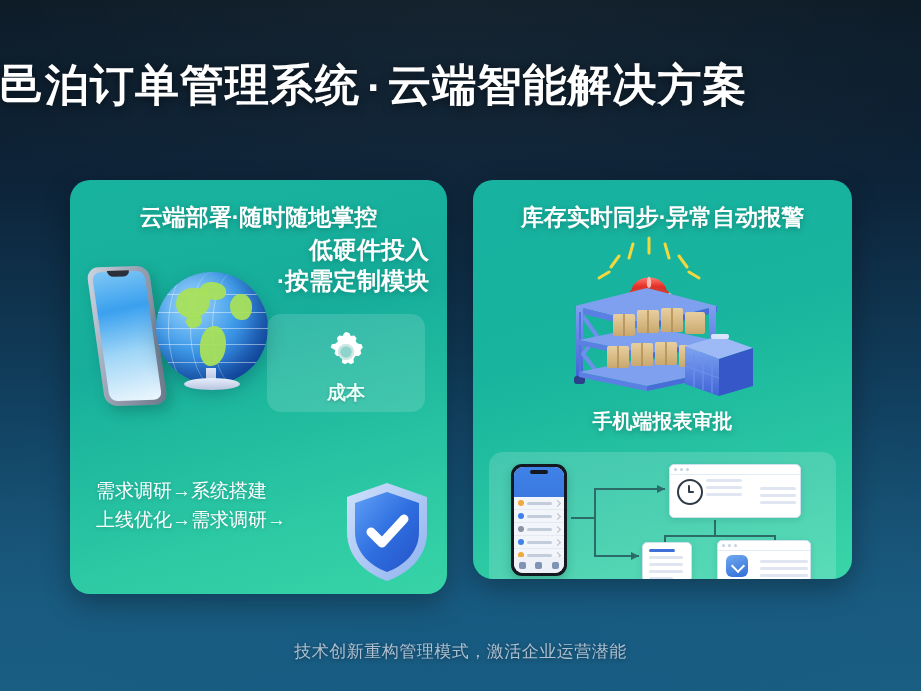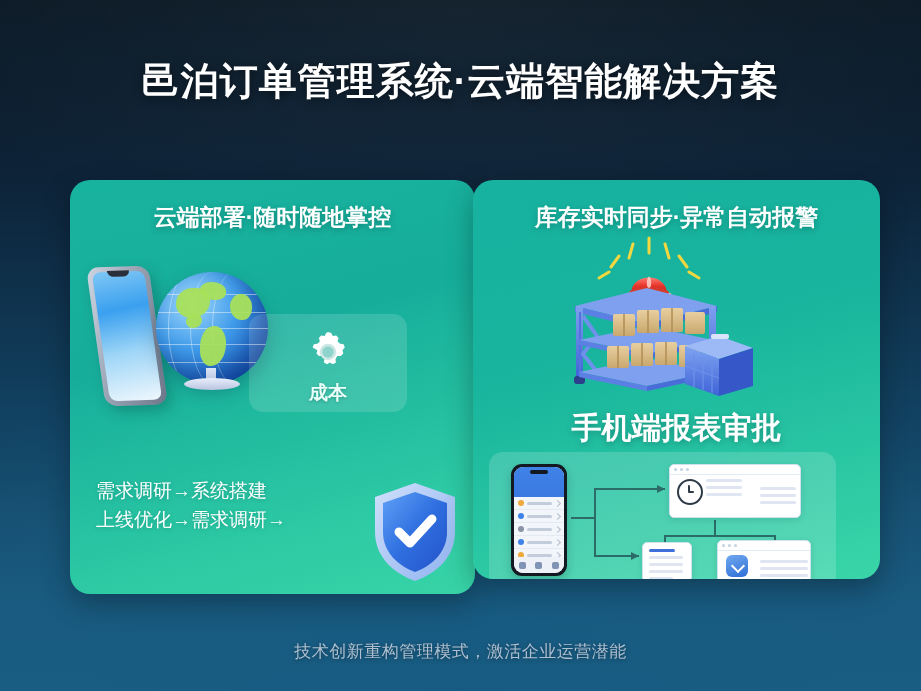--- a/index.html
+++ b/index.html
@@ -17,31 +17,31 @@
   
   #poster::before{
     content:"";position:absolute;inset:0;
     background:radial-gradient(90% 55% at 50% 0%, rgba(255,255,255,.04) 0%, rgba(0,0,0,0) 70%);
     pointer-events:none;
   }
 
   
   .title{
     position:absolute;top:56px;left:0;right:0;
-    text-align:center;color:#ffffff;
-    font-size:38px;font-weight:bold;letter-spacing:1px;
+    color:#ffffff;
+    font-size:44px;font-weight:bold;letter-spacing:1px;
     text-shadow:0 2px 10px rgba(0,0,0,.55);
     white-space:nowrap;
+    font-family:Liberation Mono, monospace;
   }
 
   
   .card{
     position:absolute;border-radius:20px;overflow:hidden;
     box-shadow:0 10px 28px rgba(0,0,0,.30);
-    padding-left:28px;
   }
   .card-left{
     left:70px;top:180px;width:377px;height:414px;
     background:linear-gradient(165deg,#18b39e 0%, #16ae9b 38%, #2cc9a4 78%, #38d4a7 100%);
   }
   .card-right{
     left:473px;top:180px;width:379px;height:399px;
     background:linear-gradient(165deg,#17b2a0 0%, #18b49d 40%, #2dcaa4 80%, #3ad6a9 100%);
   }
   .card-h1{
@@ -50,32 +50,32 @@
     white-space:nowrap;
   }
   .lc-title{position:absolute;top:22px;left:0;right:0;font-size:23px;}
   .rc-title{position:absolute;top:22px;left:0;right:0;font-size:23px;}
   .lc-sub{
     position:absolute;right:18px;top:55px;width:220px;
     color:#ffffff;font-weight:bold;font-size:24px;line-height:1.28;
     text-align:right;text-shadow:0 2px 6px rgba(0,60,60,.3);
   }
   .lc-h2{position:absolute;top:245px;left:0;right:0;font-size:23px;}
-  .rc-h2{position:absolute;top:228px;left:0;right:0;font-size:30px;}
+  .rc-h2{position:absolute;top:228px;left:0;right:0;font-size:20px;}
 
   .steps{
     position:absolute;left:26px;top:296px;width:215px;
     color:#ffffff;font-size:19px;line-height:1.55;font-weight:400;
     text-shadow:0 1px 4px rgba(0,60,60,.25);
   }
   .steps div{white-space:nowrap;}
 
   
   .inset{
-    position:absolute;left:179px;top:134px;width:158px;height:98px;
+    position:absolute;left:197px;top:134px;width:158px;height:98px;
     background:rgba(255,255,255,.14);border-radius:14px;
     display:flex;align-items:flex-end;justify-content:center;gap:10px;
     padding-bottom:6px;box-sizing:border-box;
   }
   .inset-item{width:62px;text-align:center;}
   .inset-label{
     color:#eafff8;font-size:19px;font-weight:bold;margin-top:2px;
     text-shadow:0 1px 3px rgba(0,60,60,.3);
   }
   .gear-wrap{height:52px;display:flex;align-items:center;justify-content:center;}
@@ -178,20 +178,24 @@
 <body>
 
 <div id="poster">
 
   <div class="title">邑泊订单管理系统·云端智能解决方案</div>
 
   <div class="card card-left">
 
     <div class="card-h1 lc-title">云端部署·随时随地掌控</div>
 
+    <div class="lc-sub">
+      <div>低硬件投入</div>
+      <div>·按需定制模块</div>
+    </div>
 
     <div class="illus-left">
       <div class="phone3d">
         <div class="scr"></div>
         <div class="notch"></div>
       </div>
       <div class="globe">
         <div class="lat" style="top:22px"></div>
         <div class="lat" style="top:40px"></div>
         <div class="lat" style="top:56px"></div>

